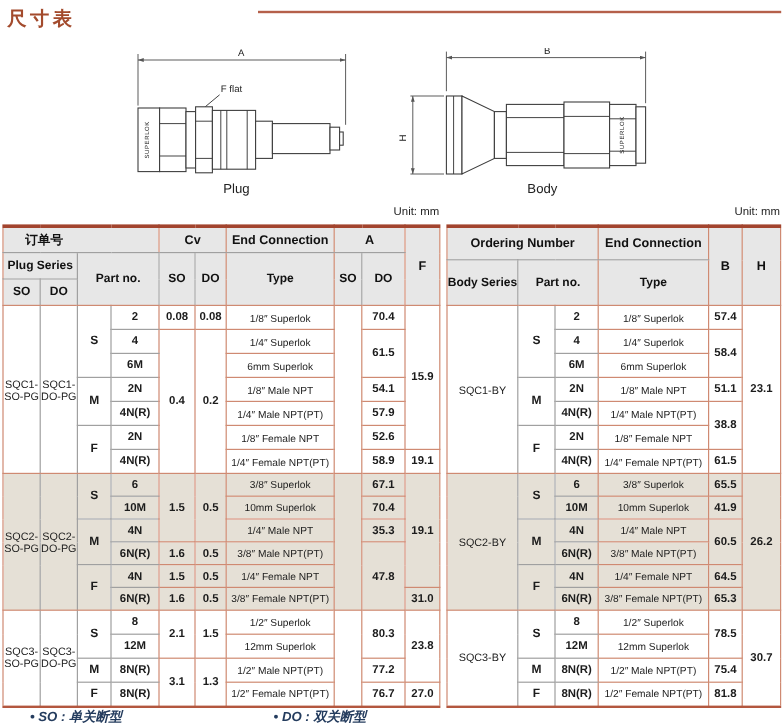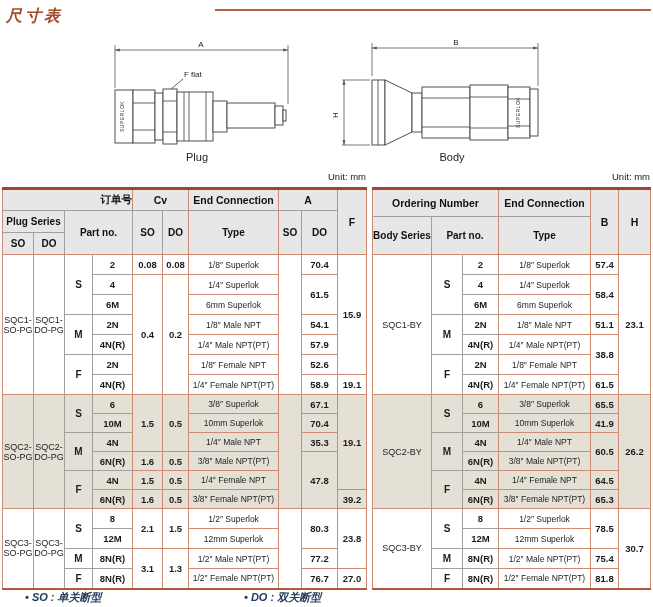--- a/index.html
+++ b/index.html
@@ -2,21 +2,21 @@
 <html><head>
 <meta charset="utf-8">
 <style>
   html,body{margin:0;padding:0;background:#fff;}
   body{width:653px;height:607px;overflow:hidden;position:relative;
        font-family:"Liberation Sans", sans-serif;color:#1c1c1c;}
   .abs{position:absolute;}
 
   
   #page-title{left:6px;top:6px;font-family:"DejaVu Serif", serif;font-size:16px;
-              font-weight:bold;color:#a34b2d;letter-spacing:3px;font-style:italic;}
+              font-weight:bold;color:#a34b2d;letter-spacing:3px;}
   #top-rule{left:215px;top:9px;width:436px;height:2px;background:#b5604a;}
 
   
   .unit{font-size:9.5px;color:#222;width:80px;text-align:right;top:171px;}
   #unit-left{left:286px;}
   #unit-right{left:570px;}
 
   
   svg text{font-family:"Liberation Sans", sans-serif;fill:#222;}
   .draw{stroke:#3c3c3c;stroke-width:0.9;fill:#fff;}
@@ -27,21 +27,21 @@
   table{border-collapse:collapse;table-layout:fixed;position:absolute;top:187px;}
   #plug-table{left:2px;width:364px;}
   #body-table{left:372px;width:278px;}
   table{border-top:3px solid #a2442e;border-bottom:2px solid #b3573f;}
   td,th{border:1px solid #cf8a72;overflow:hidden;white-space:normal;
         text-align:center;vertical-align:middle;padding:0;}
   th{background:#e7e7e7;font-size:10px;font-weight:bold;color:#111;}
   .hr1 th{font-size:10.5px;}
   #plug-table .hr1{height:22px;} #plug-table .hr2{height:22px;} #plug-table .hr3{height:22px;}
   #body-table .hr1{height:28px;} #body-table .hr2{height:38px;}
-  .hOrder{text-align:right;padding-left:18px;}
+  .hOrder{text-align:left;padding-left:18px;}
   
   .gb{border-bottom-color:#a0a0a0;}
   .gr{border-right-color:#a0a0a0;}
   .gl{border-left-color:#a0a0a0;}
 
   
   td{font-size:9.5px;}
   .c-series{font-size:9px;line-height:10px;border-right-color:#a0a0a0;}
   .c-grp{font-weight:bold;font-size:10px;border-color:#a0a0a0;}
   .c-part{font-weight:bold;font-size:9.5px;border-top-color:#a0a0a0;
@@ -49,21 +49,21 @@
   .c-cv{font-weight:bold;}
   .c-type{font-size:8.5px;text-align:center;}
   .c-dim{font-weight:bold;}
   .bt-s{border-top-color:#cf8a72 !important;}
   .bb-s{border-bottom-color:#cf8a72 !important;}
   tr.shade td{background:#e5e0d6;}
 
   
   .legend{top:590px;font-size:11px;font-weight:bold;color:#243c5e;font-style:italic;}
   #legend-so{left:25px;}
-  #legend-do{left:228px;margin-left:16px;}
+  #legend-do{left:228px;}
 </style>
 </head>
 <body>
 
 <div class="abs" id="page-title">尺寸表</div>
 <div class="abs" id="top-rule"></div>
 
 <svg class="abs" style="left:100px;top:40px;" width="195" height="125" viewBox="0 0 195 125">
   <defs>
     <marker id="ah1" markerWidth="7" markerHeight="6" refX="6" refY="2" orient="auto-start-reverse">
@@ -248,21 +248,21 @@
         <td class="c-part">4N</td>
         <td class="c-cv">1.5</td>
         <td class="c-cv">0.5</td>
         <td class="c-type">1/4″ Female NPT</td>
       </tr>
       <tr class="shade" style="height: 19px;">
         <td class="c-part bb-s">6N(R)</td>
         <td class="c-cv">1.6</td>
         <td class="c-cv">0.5</td>
         <td class="c-type">3/8″ Female NPT(PT)</td>
-        <td class="c-dim">39.2</td>
+        <td class="c-dim">31.0</td>
       </tr>
       <tr style="height: 20px;">
         <td rowspan="4" class="c-series">SQC3-SO-PG</td>
         <td rowspan="4" class="c-series">SQC3-DO-PG</td>
         <td rowspan="2" class="c-grp bt-s">S</td>
         <td class="c-part bt-s">8</td>
         <td rowspan="2" class="c-cv">2.1</td>
         <td rowspan="2" class="c-cv">1.5</td>
         <td class="c-type">1/2″ Superlok</td>
         <td rowspan="4" class="c-aso"></td>

